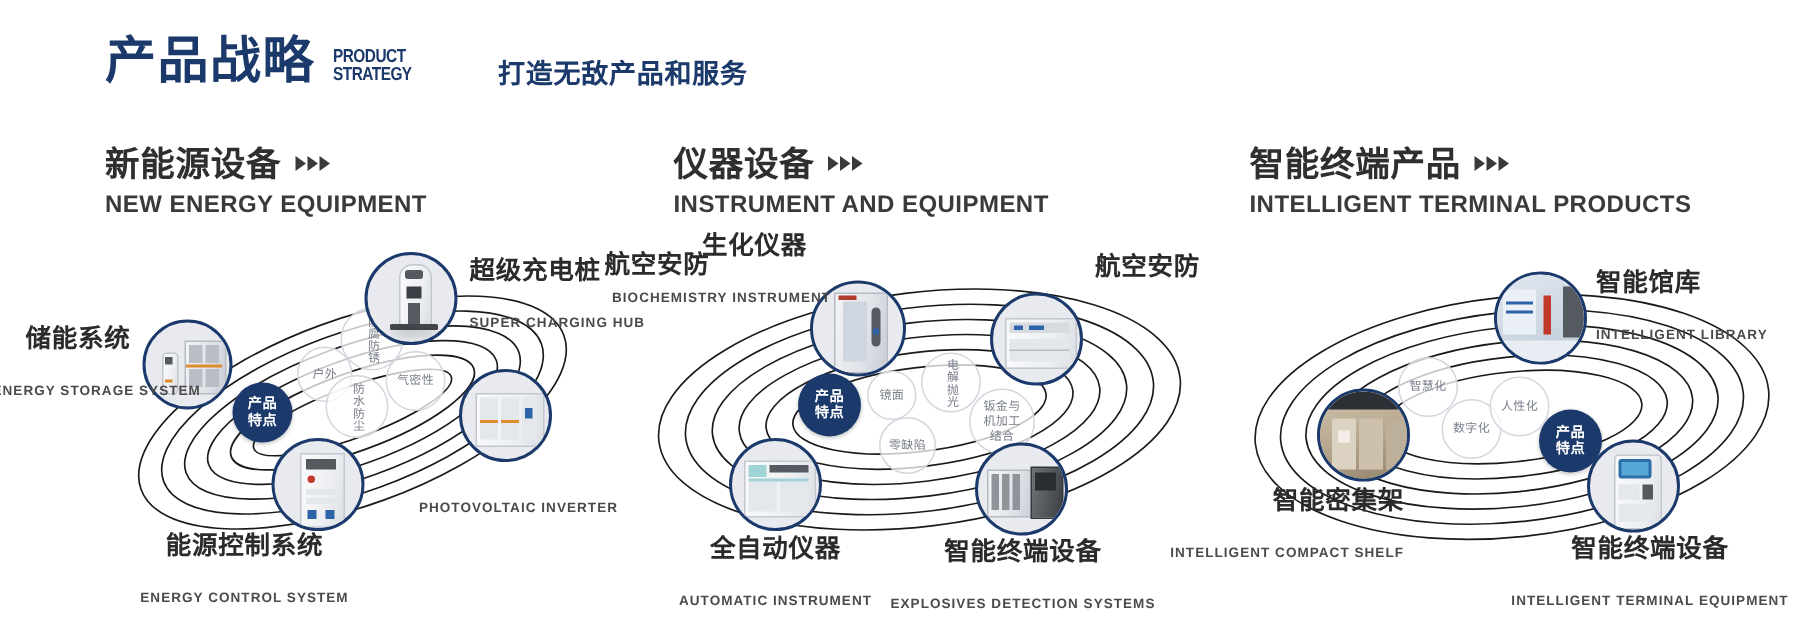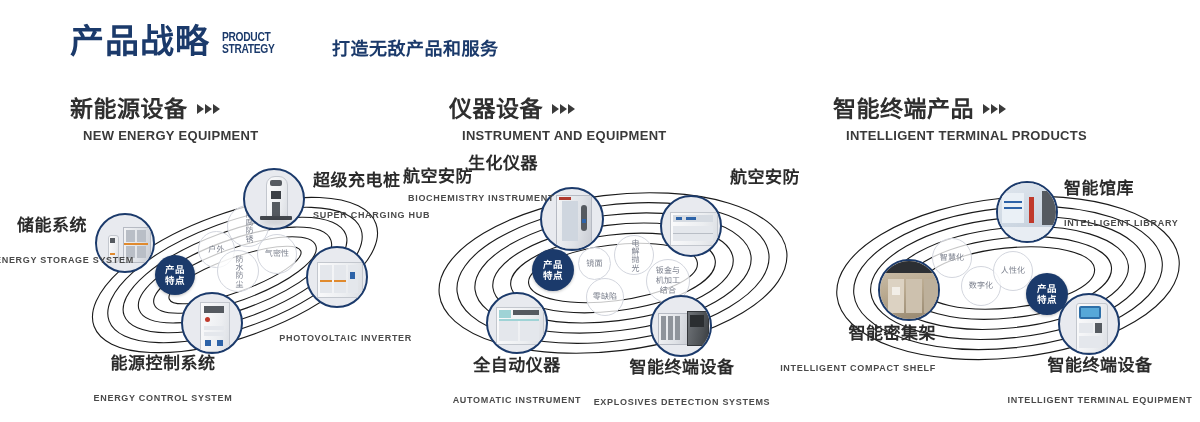--- a/index.html
+++ b/index.html
@@ -38,22 +38,22 @@
     font-size:23px;font-weight:bold;color:#2f2f2f;letter-spacing:.5px;
     line-height:1;white-space:nowrap;
   }
   .chev{margin-left:9px;display:flex;align-items:center;gap:1px;margin-bottom:1px;}
   .chev i{
     display:block;width:0;height:0;
     border-top:5px solid transparent;border-bottom:5px solid transparent;
     border-left:7px solid #3a3a3a;
   }
   .sect-en{
-    margin-top:7px;font-size:13px;font-weight:bold;color:#3a3a3a;
-    letter-spacing:.3px;white-space:nowrap;margin-left:13px;
+    margin-top:7px;font-size:16px;font-weight:bold;color:#3a3a3a;
+    letter-spacing:.3px;white-space:nowrap;
   }
 
   
   .cluster{position:absolute;}
   .rings{position:absolute;left:0;top:0;}
 
   
   .node{
     position:absolute;border-radius:50%;
     border:2.5px solid #1b3a6b;

